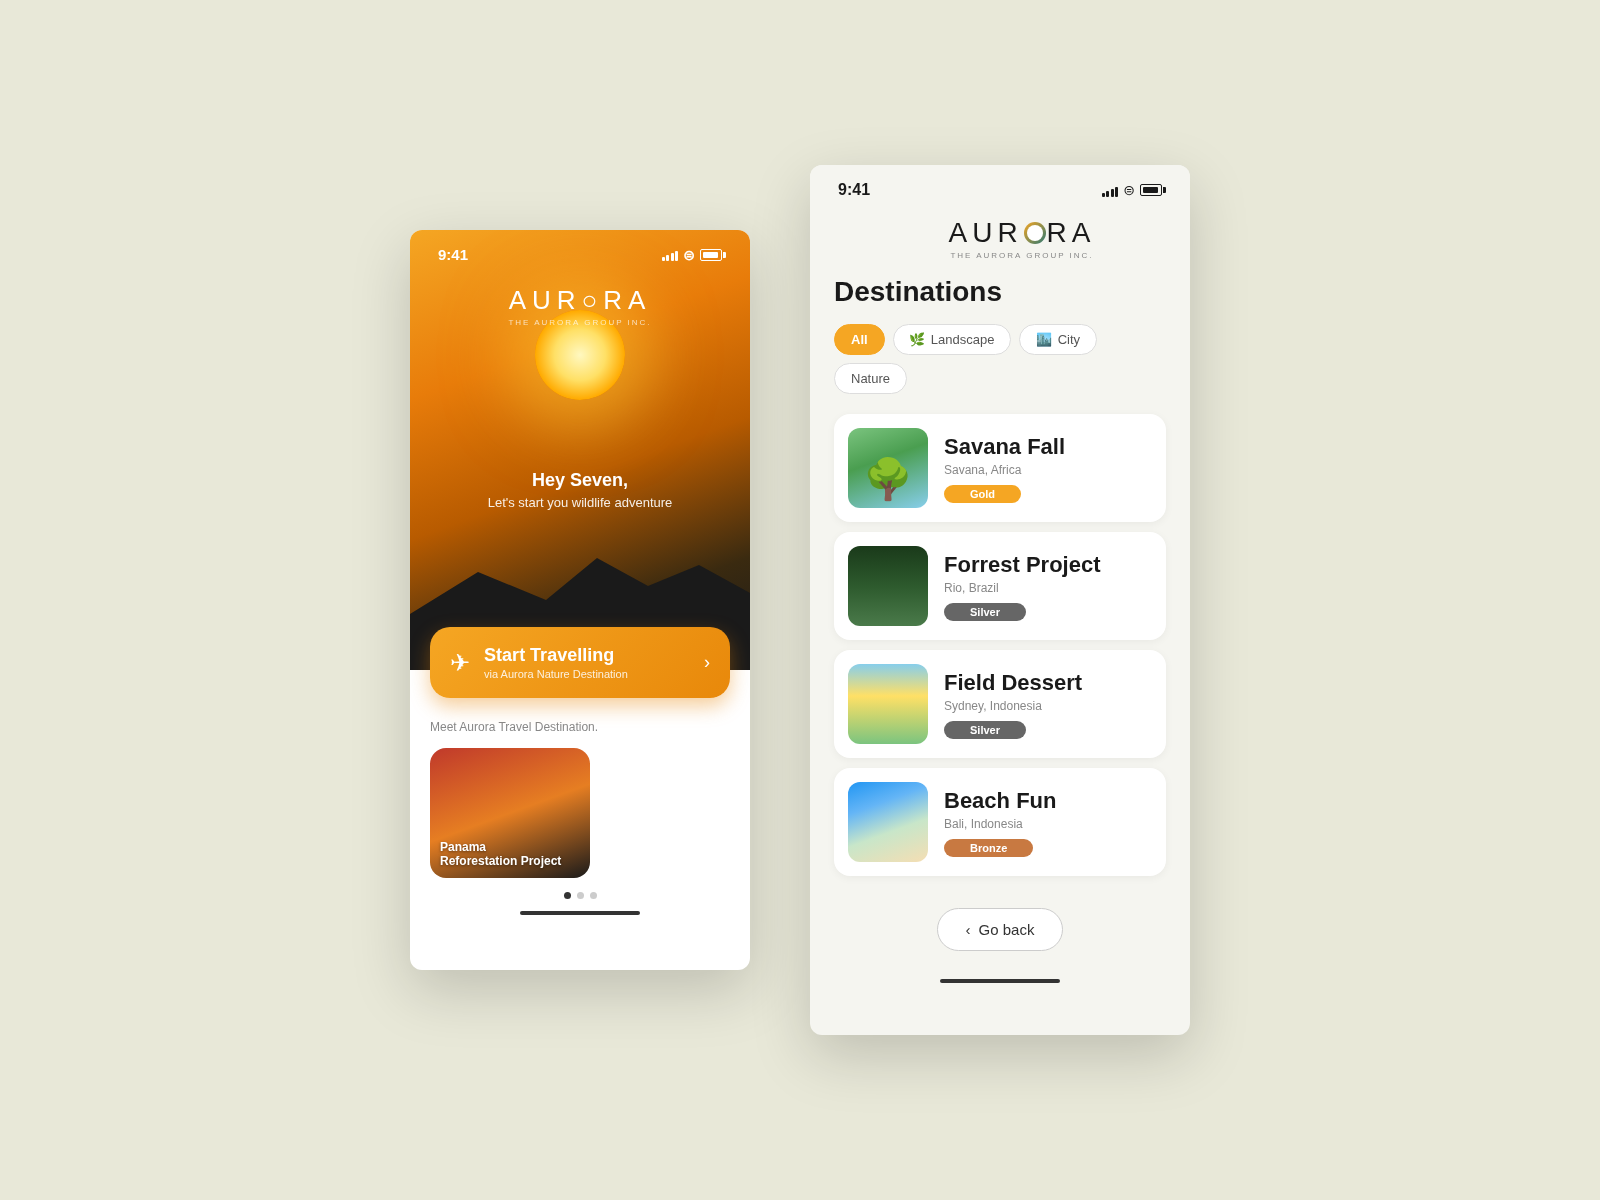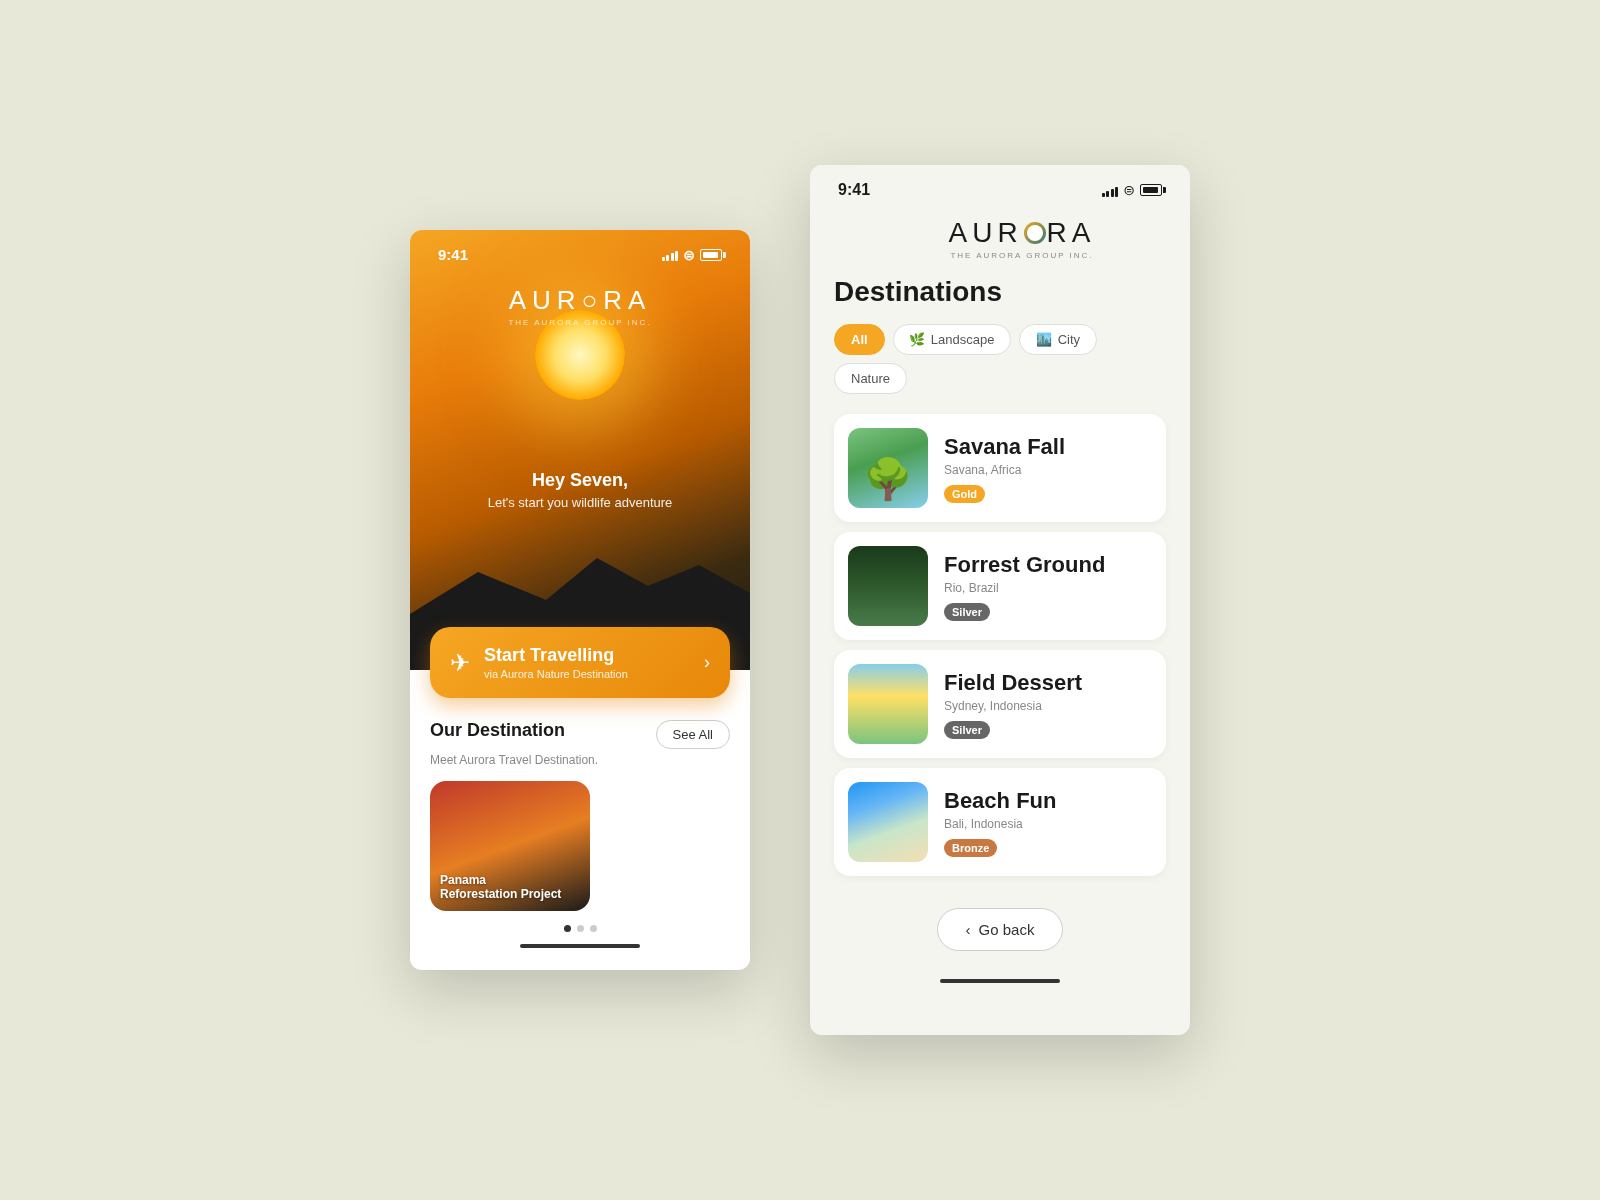--- a/index.html
+++ b/index.html
@@ -436,21 +436,21 @@
     }
 
     .dest-location {
       font-size: 12px;
       color: #888;
       margin-bottom: 7px;
     }
 
     .badge {
       display: inline-block;
-      padding: 3px 8px;
+      padding: 3px 26px;
       border-radius: 10px;
       font-size: 11px;
       font-weight: 600;
       color: #fff;
     }
 
     .badge-gold { background: #f5a623; }
     .badge-silver { background: #666; }
     .badge-bronze { background: #c87941; }
 
@@ -562,24 +562,20 @@
         <div>
           <div class="cta-title">Start Travelling</div>
           <div class="cta-sub">via Aurora Nature Destination</div>
         </div>
       </div>
       <span class="chevron">›</span>
     </div>
   </div>
 
   <div class="bottom-section">
-    <div class="section-header">
-      <span class="section-title">Our Destination</span>
-      <button class="see-all-btn">See All</button>
-    </div>
     <p class="section-desc">Meet Aurora Travel Destination.</p>
 
     <div class="cards-row">
       <div class="card">
         <div class="card-1-bg"></div>
         <div class="card-label">Panama Reforestation Project</div>
       </div>
     </div>
 
     <div class="dots">
@@ -649,21 +645,21 @@
           <div class="dest-location">Savana, Africa</div>
           <span class="badge badge-gold">Gold</span>
         </div>
       </div>
 
       <div class="dest-card">
         <div class="dest-thumb">
           <div class="thumb-forest"></div>
         </div>
         <div class="dest-info">
-          <div class="dest-name">Forrest Ground</div>
+          <div class="dest-name">Forrest Project</div>
           <div class="dest-location">Rio, Brazil</div>
           <span class="badge badge-silver">Silver</span>
         </div>
       </div>
 
       <div class="dest-card">
         <div class="dest-thumb">
           <div class="thumb-field"></div>
         </div>
         <div class="dest-info">

